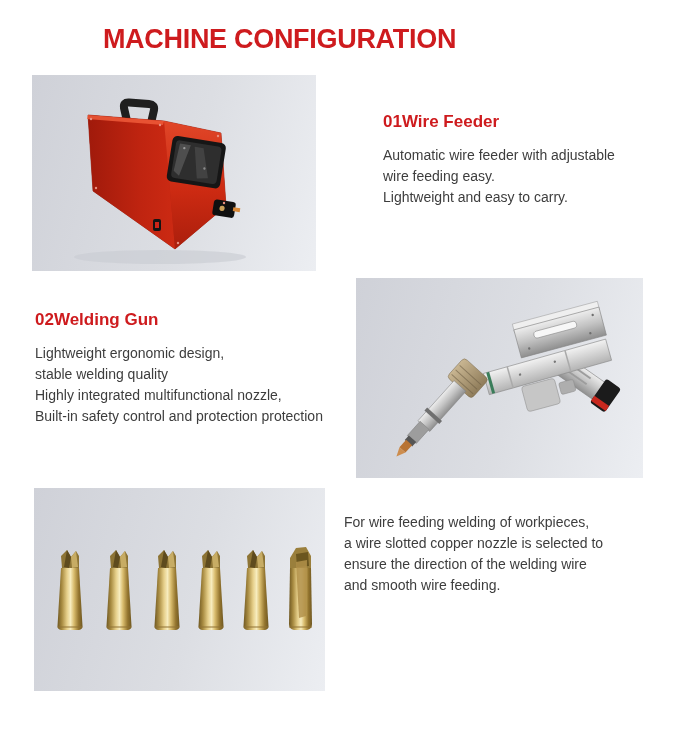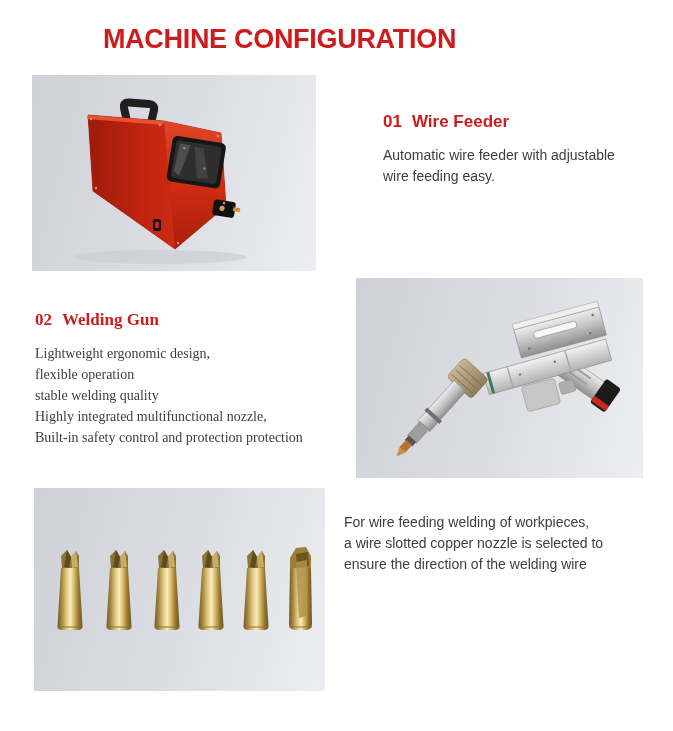--- a/index.html
+++ b/index.html
@@ -16,24 +16,24 @@
   .img-box {
     position:absolute;
     background:linear-gradient(105deg, var(--img-bg1,#cfd1d8) 0%, #dcdee3 55%, var(--img-bg2,#eceef2) 100%);
   }
   #img-feeder { left:32px; top:75px;  width:284px; height:196px; }
   #img-gun    { left:356px; top:278px; width:287px; height:200px; }
   #img-nozzle { left:34px; top:488px; width:291px; height:203px; }
   .img-box svg { display:block; width:100%; height:100%; }
   .text-block { position:absolute; }
   #text-1 { left:383px; top:112px; }
-  #text-2 { left:35px;  top:310px;font-family:Liberation Serif, serif; }
+  #text-2 { left:35px;  top:310px; }
   #text-3 { left:344px; top:512px; }
   .sec-heading {
-    display:flex; gap:10px; align-items:baseline;
+    display:flex; align-items:baseline;
     font-size:17px; font-weight:bold; color:var(--accent, #ce1b1e);
     margin-bottom:13px; white-space:nowrap;
   }
   .sec-line {
     font-size:14px; line-height:21px; color:var(--body-text,#3d3d3d); white-space:nowrap;
   }
 </style>
 </head>
 <body>
 
@@ -89,31 +89,31 @@
         </g>
       </svg>
     </div>
     <div class="text-block" id="text-1">
       <div class="sec-heading">
         <span>01</span>
         <span>Wire Feeder</span>
       </div>
       <div class="sec-line">Automatic wire feeder with adjustable</div>
       <div class="sec-line">wire feeding easy.</div>
+      <div class="sec-line">Lightweight and easy to carry.</div>
     </div>
   </div>
 
   <div>
     <div class="text-block" id="text-2">
       <div class="sec-heading">
         <span>02</span>
         <span>Welding Gun</span>
       </div>
       <div class="sec-line">Lightweight ergonomic design,</div>
-      <div class="sec-line">flexible operation</div>
       <div class="sec-line">stable welding quality</div>
       <div class="sec-line">Highly integrated multifunctional nozzle,</div>
       <div class="sec-line">Built-in safety control and protection protection</div>
     </div>
     <div class="img-box" id="img-gun">
       <svg viewBox="0 0 287 200">
         <defs>
           <linearGradient id="wg1" x1="0" y1="0" x2="0" y2="1">
             <stop offset="0" stop-color="#ededed"></stop>
               <stop offset="0.5" stop-color="#c2c2c2"></stop>
@@ -226,16 +226,17 @@
           <path d="M-10,80 L11,80 L12,136 Q12,141 7,142 L-6,142 Q-11,141 -11,136 Z" fill="url(#gold)"></path>
           <polygon points="-4,74 7,72 6,128 -1,130" fill="#b1904a" opacity="0.85"></polygon>
           <rect x="-11" y="138" width="23" height="2" fill="#8f7233" opacity="0.5"></rect>
         </g>
       </svg>
     </div>
     <div class="text-block" id="text-3">
       <div class="sec-line">For wire feeding welding of workpieces,</div>
       <div class="sec-line">a wire slotted copper nozzle is selected to</div>
       <div class="sec-line">ensure the direction of the welding wire</div>
+      <div class="sec-line">and smooth wire feeding.</div>
     </div>
   </div>
 
 </div>
 
 </body></html>

